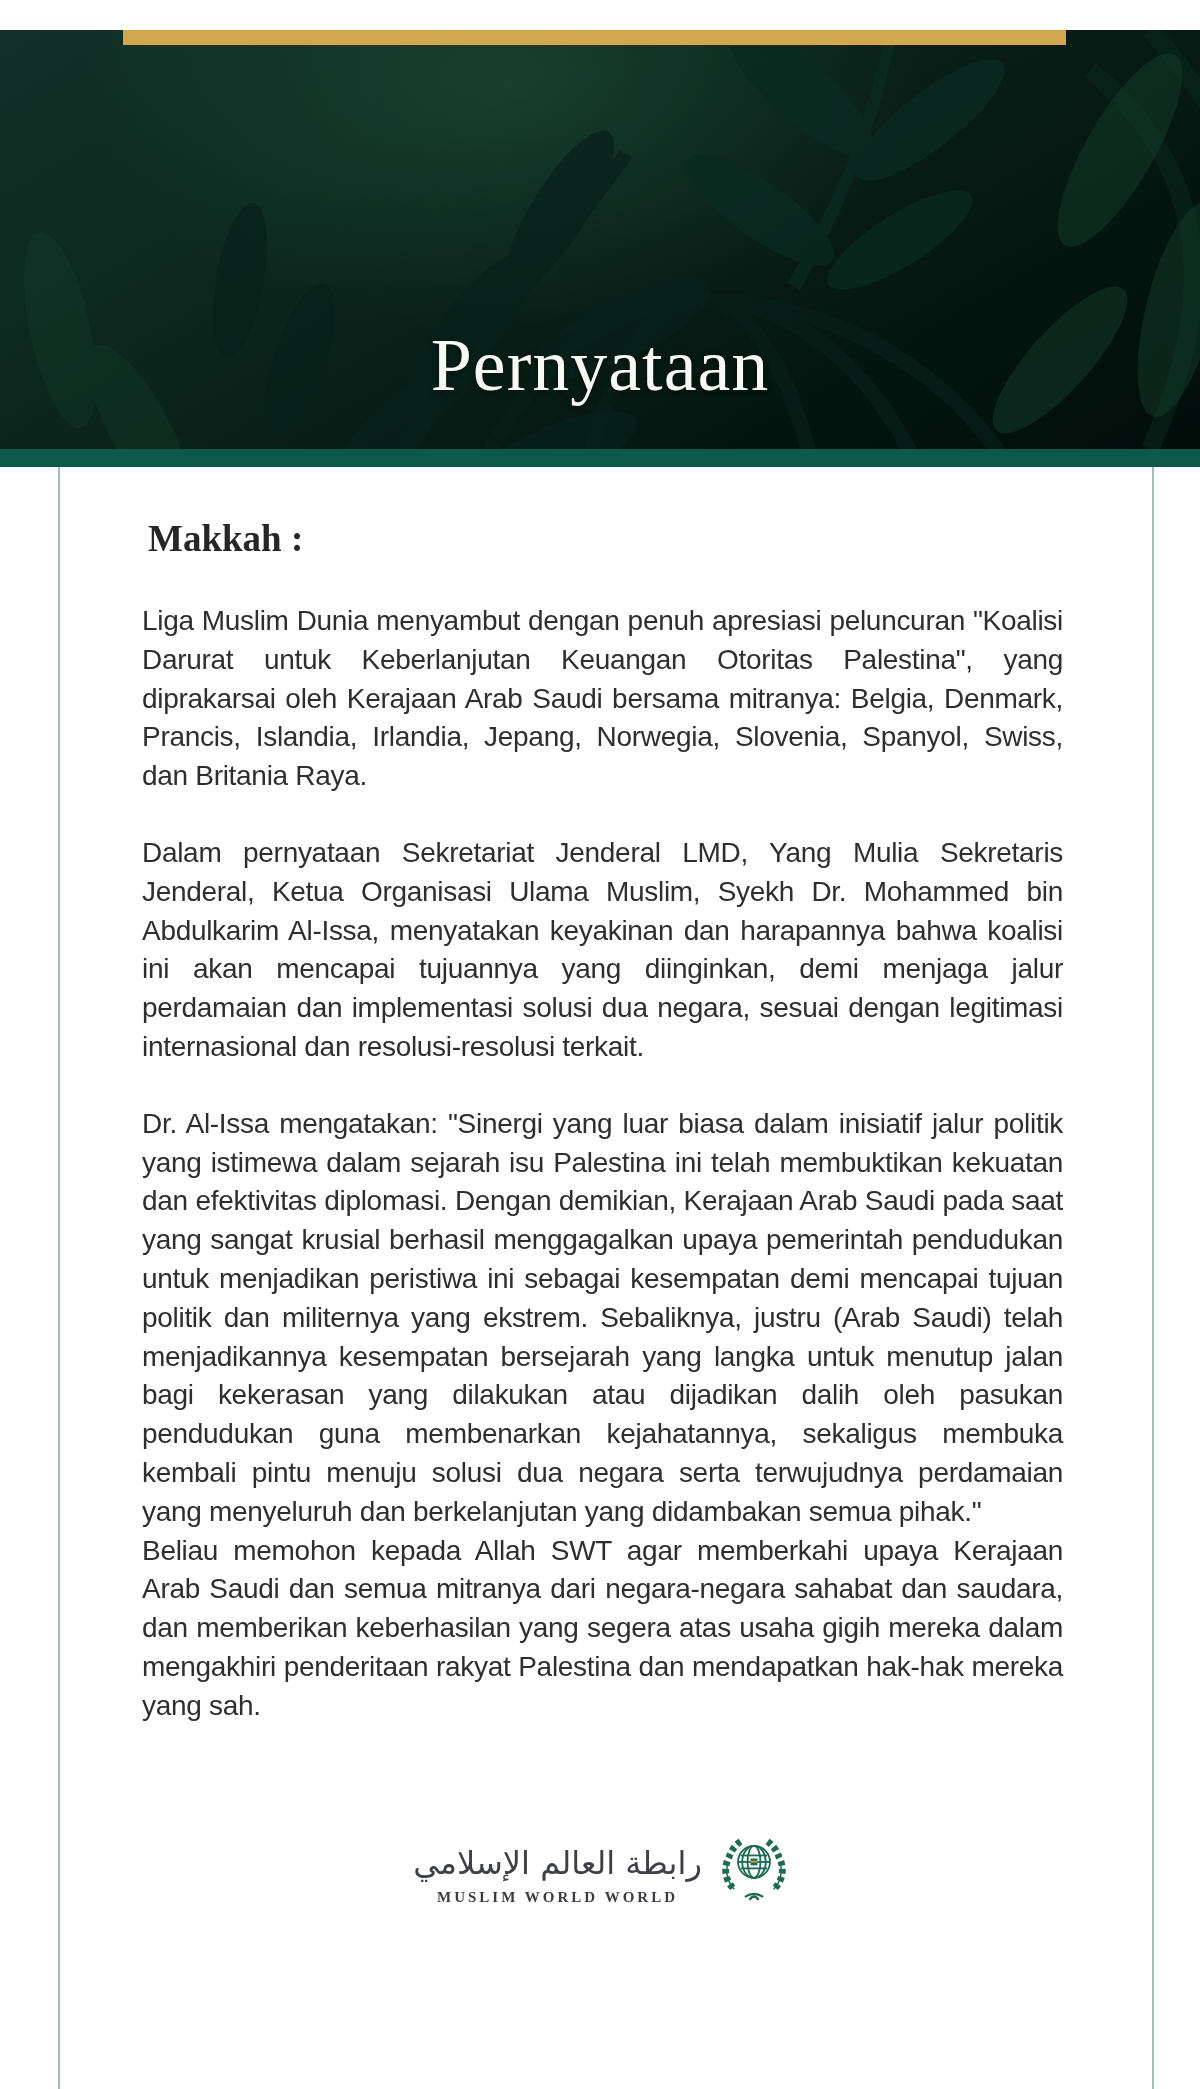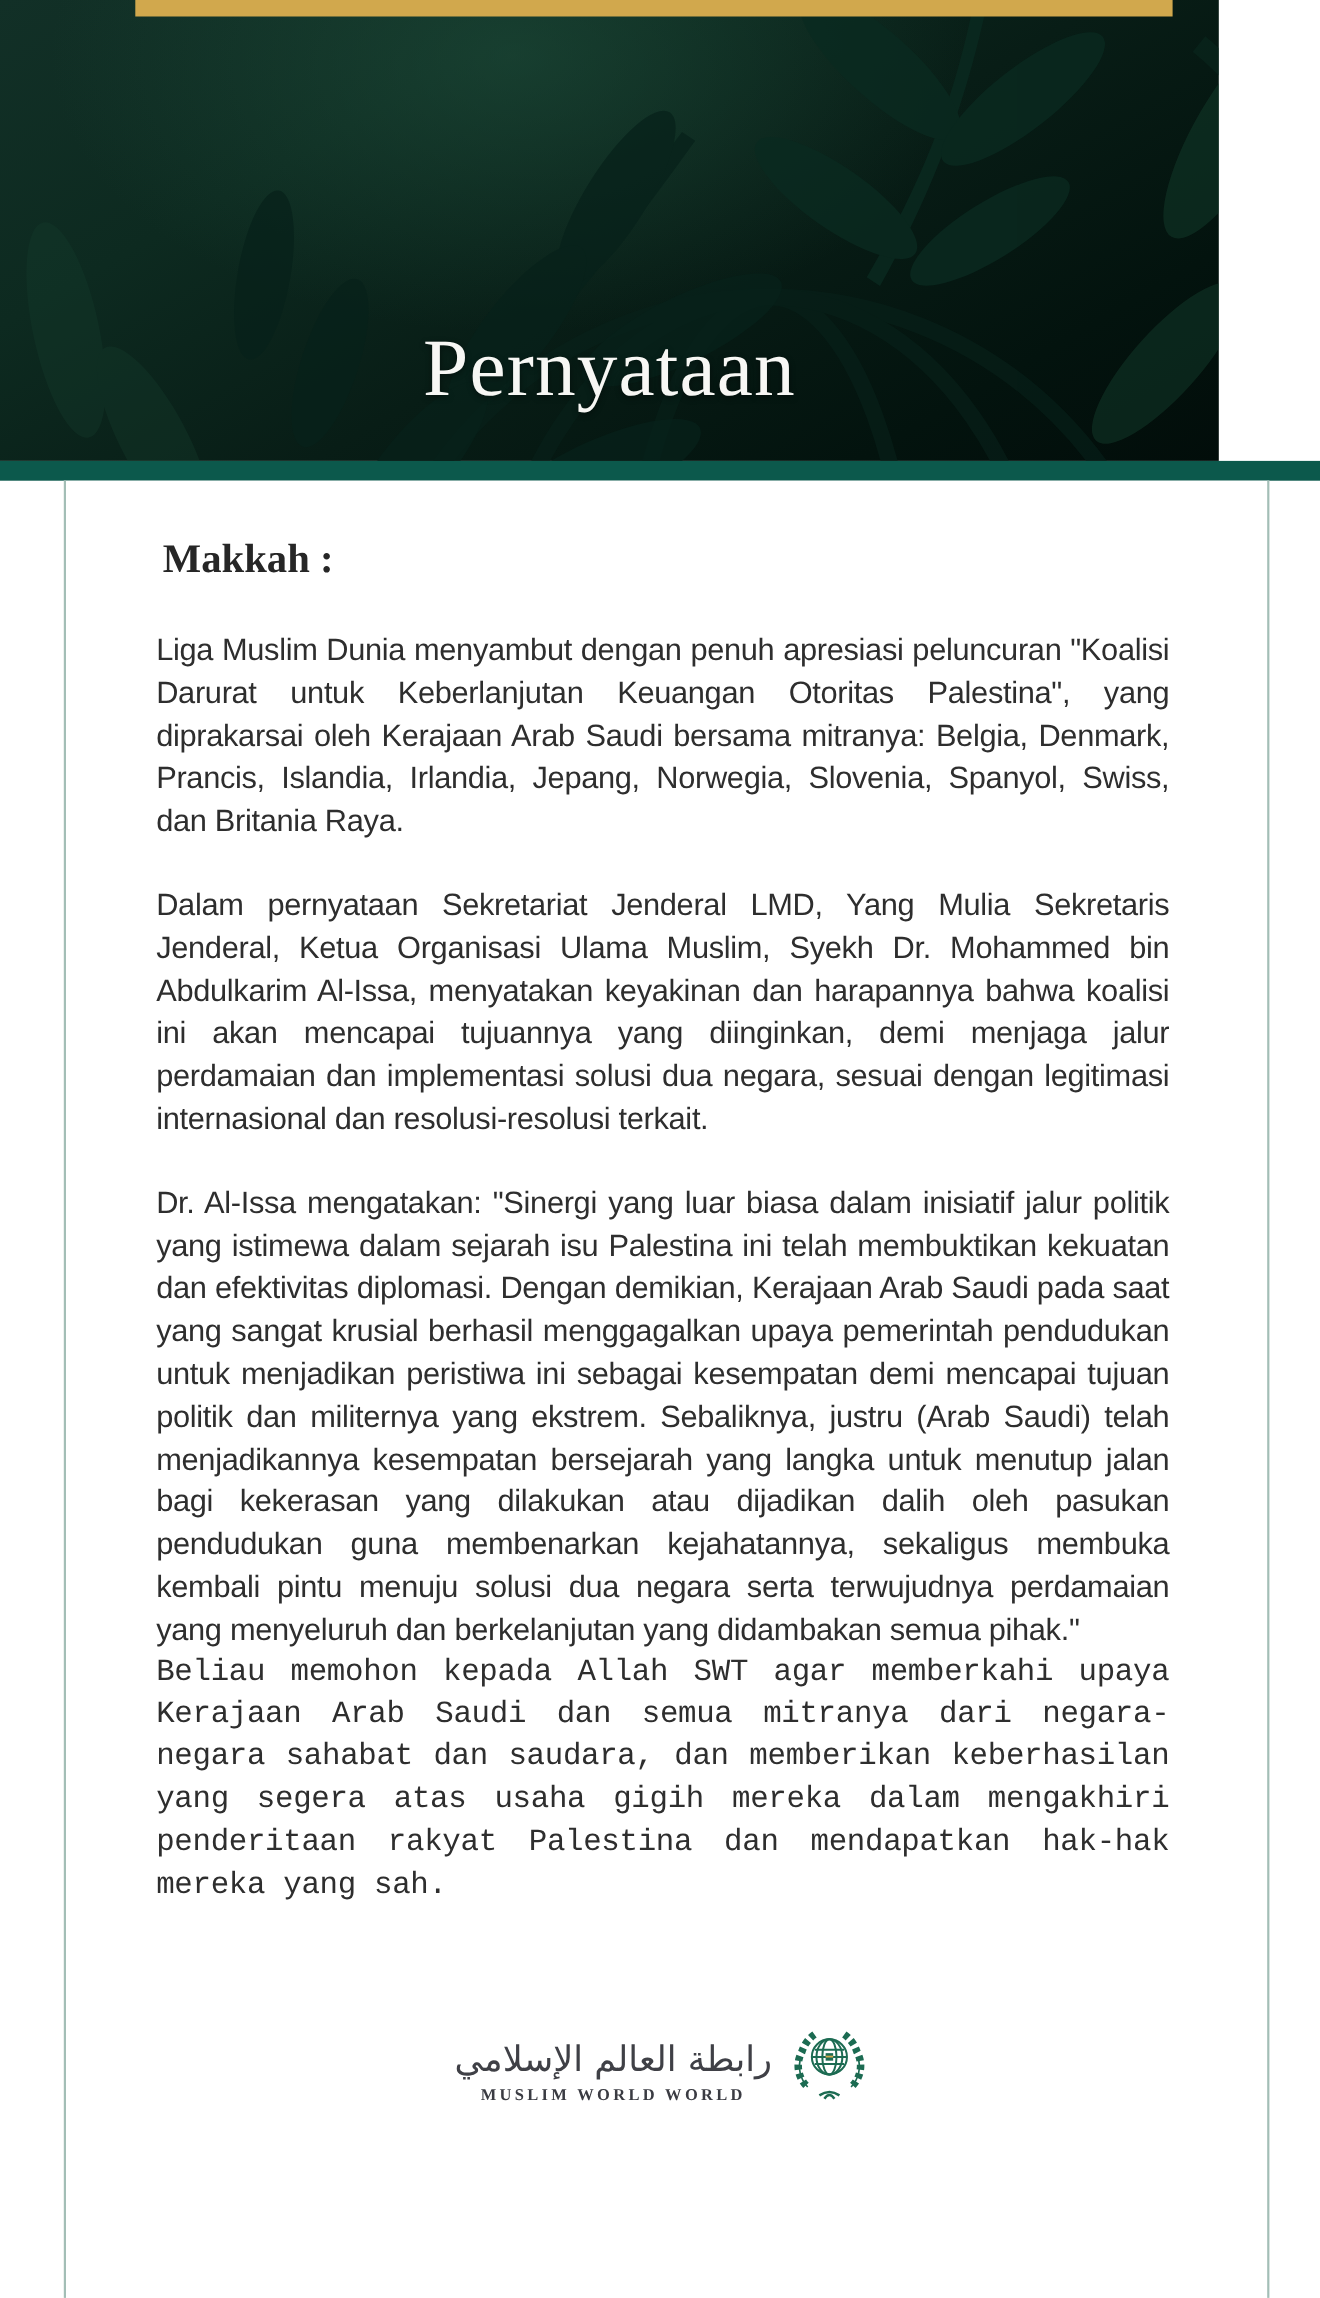--- a/index.html
+++ b/index.html
@@ -1,25 +1,26 @@
 <!DOCTYPE html>
 <html><head>
 <meta charset="utf-8">
 <style>
   html,body{margin:0;padding:0;background:#ffffff;}
   body{width:1200px;height:2089px;position:relative;font-family:"Liberation Sans",sans-serif;}
   .poster{position:relative;width:1200px;height:2089px;overflow:hidden;background:#ffffff;}
 
   
   .header{
-    position:relative;width:1108px;height:419px;
+    position:relative;width:1200px;height:419px;
     background:
       radial-gradient(ellipse 700px 420px at 42% 12%, rgba(34,84,64,.50), rgba(34,84,64,0) 60%),
       linear-gradient(150deg,#123027 0%,#0d2a20 28%,#081d16 55%,#03130e 82%,#020d0a 100%);
     overflow:hidden;
+    margin-top:30px;
   }
   .header svg.deco{position:absolute;left:0;top:0;width:1200px;height:419px;display:block;}
   .goldbar{position:absolute;top:0;left:123px;width:943px;height:15px;}
   .header-title{
     position:absolute;left:0;top:298px;width:100%;text-align:center;
     font-family:"Liberation Serif",serif;font-size:74px;line-height:1.0;
     color:#f7f7f4;letter-spacing:1px;text-shadow:0 2px 6px rgba(0,0,0,.45);
   }
   .teal-band{width:1200px;height:18px;}
 
@@ -31,21 +32,21 @@
     padding:50px 89px 0 82px;
   }
   .location-heading{
     font-family:"Liberation Serif",serif;font-weight:bold;font-size:37px;
     line-height:44px;color:#262626;margin:0 0 41px 6px;
   }
   .body-text p{
     margin:16px 0 38px 0;font-size:28px;line-height:38.8px;letter-spacing:-0.3px;
     color:#2e2e2e;text-align:justify;
   }
-  .body-text p.no-gap-above{margin-top:0;font-family:Liberation Mono, monospace;}
+  .body-text p.no-gap-above{margin-top:0;}
   .body-text p.no-gap-below{margin-bottom:0;}
 
   
   .logo-block{
     margin-top:104px;display:flex;justify-content:center;align-items:flex-end;gap:14px;
   }
   .logo-text-col{display:flex;flex-direction:column;align-items:center;}
   .logo-arabic{
     direction:rtl;font-family:"DejaVu Sans",sans-serif;font-size:32px;line-height:1.3;
     color:#3f4046;white-space:nowrap;

